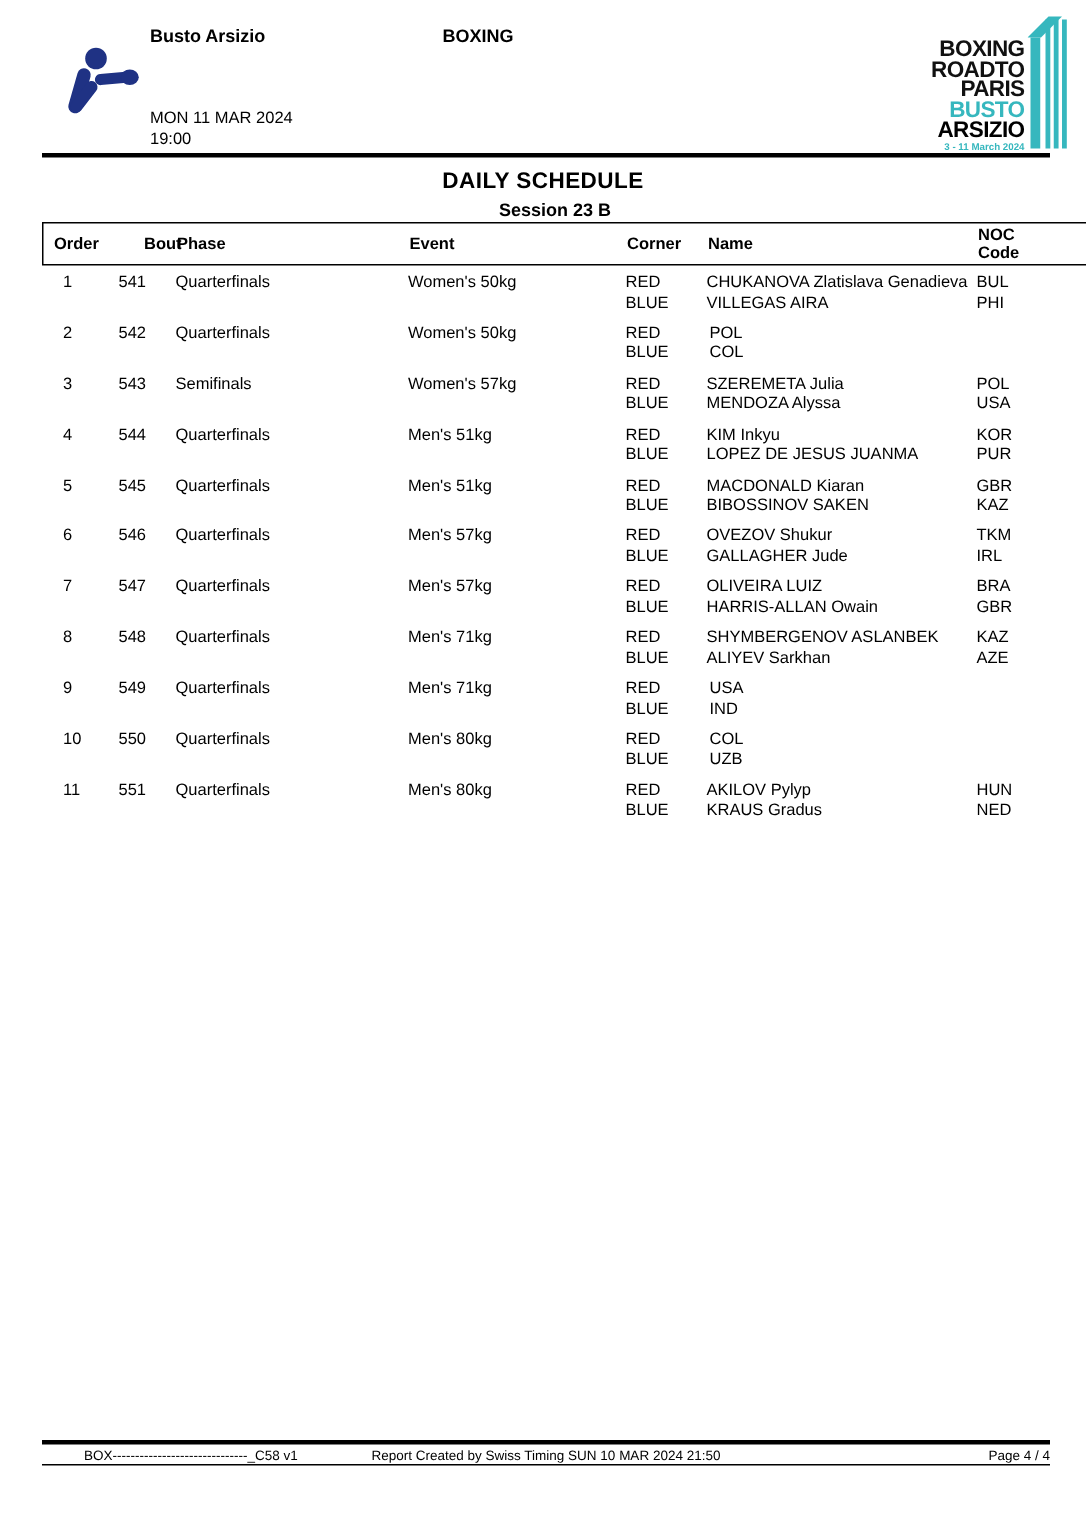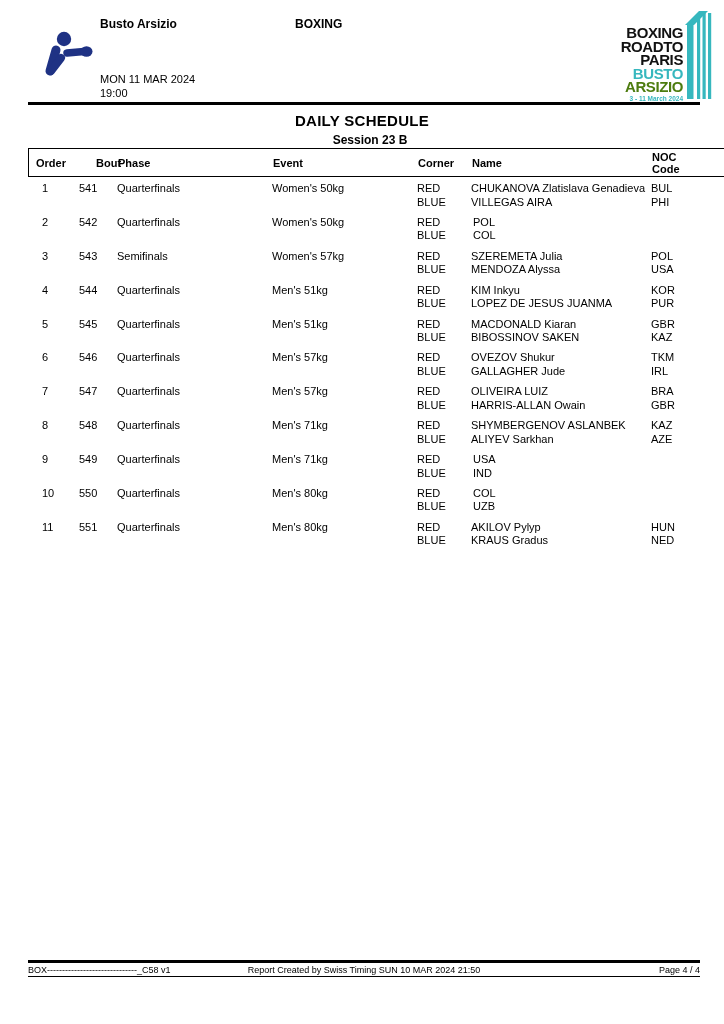--- a/index.html
+++ b/index.html
@@ -63,21 +63,21 @@
   .condensed { display: inline-block; transform: scaleX(0.8); transform-origin: 0 50%; white-space: nowrap; }
 
   
   .footer {
     position: absolute; left: 28px; top: 960px; width: 672px;
     border-top: 3px solid #000; border-bottom: 1px solid #000;
     display: flex; justify-content: space-between; align-items: center;
     font-size: 9px; padding: 2px 0 2px 0; height: 17px;
   }
   .footer .f-center { position: absolute; left: 0; width: 100%; text-align: center; }
-  .footer .f-left, .footer .f-right { position: relative; z-index: 1; background: transparent; }
+  .footer .f-left, .footer .f-right { position: relative; z-index: 1; background: transparent; margin-left: 28px; }
 </style>
 </head>
 <body>
 
 <div class="page">
 
   <span class="pictogram">
     <svg viewBox="0 0 54 48" width="56" height="48" xmlns="http://www.w3.org/2000/svg">
       <g fill="#1f3284" stroke="#1f3284">
         <circle cx="25" cy="8" r="7.2" stroke="none"></circle>
@@ -93,21 +93,21 @@
   <div class="sport">BOXING</div>
   <div class="date">MON 11 MAR 2024</div>
   <div class="time">19:00</div>
 
   <div class="event-logo">
     <div class="logo-text">
       <div class="blk">BOXING</div>
       <div class="blk">ROADTO</div>
       <div class="blk">PARIS</div>
       <div class="teal" style="color:#36b7be">BUSTO</div>
-      <div class="teal" style="color:#4d7c0f">ARSIZIO</div>
+      <div class="teal" style="color:#000000">ARSIZIO</div>
       <div class="dates" style="color:#36b7be">3 - 11 March 2024</div>
     </div>
     <span class="logo-bars">
       <svg viewBox="0 0 27 93" width="27" height="93" xmlns="http://www.w3.org/2000/svg">
         <g fill="#36b7be">
           <polygon points="0,15 14,1 23,1 9,15"></polygon>
           <rect x="2" y="15" width="6.5" height="74"></rect>
           <rect x="12" y="3" width="3.2" height="86"></rect>
           <rect x="17.5" y="3" width="3.2" height="86"></rect>
           <rect x="23" y="3" width="3.2" height="86"></rect>

